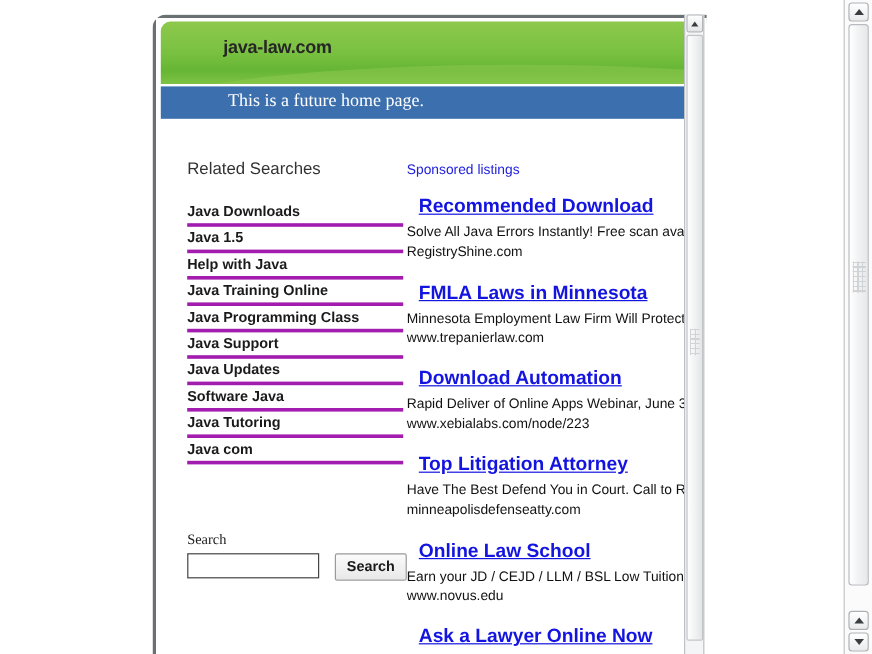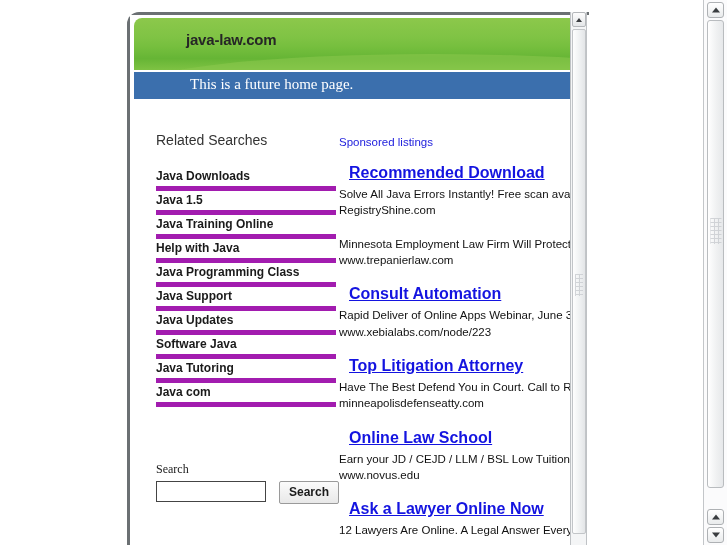--- a/index.html
+++ b/index.html
@@ -133,21 +133,21 @@
     color: #333333;
     margin-bottom: 19px;
   }
 
   .related-list { list-style: none; margin: 0; padding: 0; }
   .related-list li {
     font-size: 12px;
     font-weight: bold;
     color: #1a1a1a;
     padding: 2px 0 3px 0;
-    border-bottom: 5px solid #a21caf;
+    border-bottom: 3px solid #a21caf;
     cursor: pointer;
     white-space: nowrap;
   }
 
   
   .search-block { margin-top: 55px; }
   .search-label {
     font-family: "Liberation Serif", serif;
     font-size: 12px;
     color: #1a1a1a;
@@ -347,22 +347,22 @@
       </div>
 
       <div class="content">
 
         <div class="col-left">
           <div class="related-heading">Related Searches</div>
 
           <ul class="related-list">
             <li>Java Downloads</li>
             <li>Java 1.5</li>
+            <li>Help with Java</li>
             <li>Java Training Online</li>
-            <li>Help with Java</li>
             <li>Java Programming Class</li>
             <li>Java Support</li>
             <li>Java Updates</li>
             <li>Software Java</li>
             <li>Java Tutoring</li>
             <li>Java com</li>
           </ul>
 
           <div class="search-block">
             <div class="search-label">Search</div>
@@ -376,26 +376,27 @@
         <div class="col-right">
           <a class="sponsored-link">Sponsored listings</a>
 
           <div class="ad">
             <span class="ad-title">Recommended Download</span>
             <div class="ad-desc">Solve All Java Errors Instantly! Free scan available now.</div>
             <div class="ad-url">RegistryShine.com</div>
           </div>
 
           <div class="ad">
+            <span class="ad-title">FMLA Laws in Minnesota</span>
             <div class="ad-desc">Minnesota Employment Law Firm Will Protect Your Rights</div>
             <div class="ad-url">www.trepanierlaw.com</div>
           </div>
 
           <div class="ad">
-            <span class="ad-title">Consult Automation</span>
+            <span class="ad-title">Download Automation</span>
             <div class="ad-desc">Rapid Deliver of Online Apps Webinar, June 30th</div>
             <div class="ad-url">www.xebialabs.com/node/223</div>
           </div>
 
           <div class="ad">
             <span class="ad-title">Top Litigation Attorney</span>
             <div class="ad-desc">Have The Best Defend You in Court. Call to Request a Consult</div>
             <div class="ad-url">minneapolisdefenseatty.com</div>
           </div>
 

